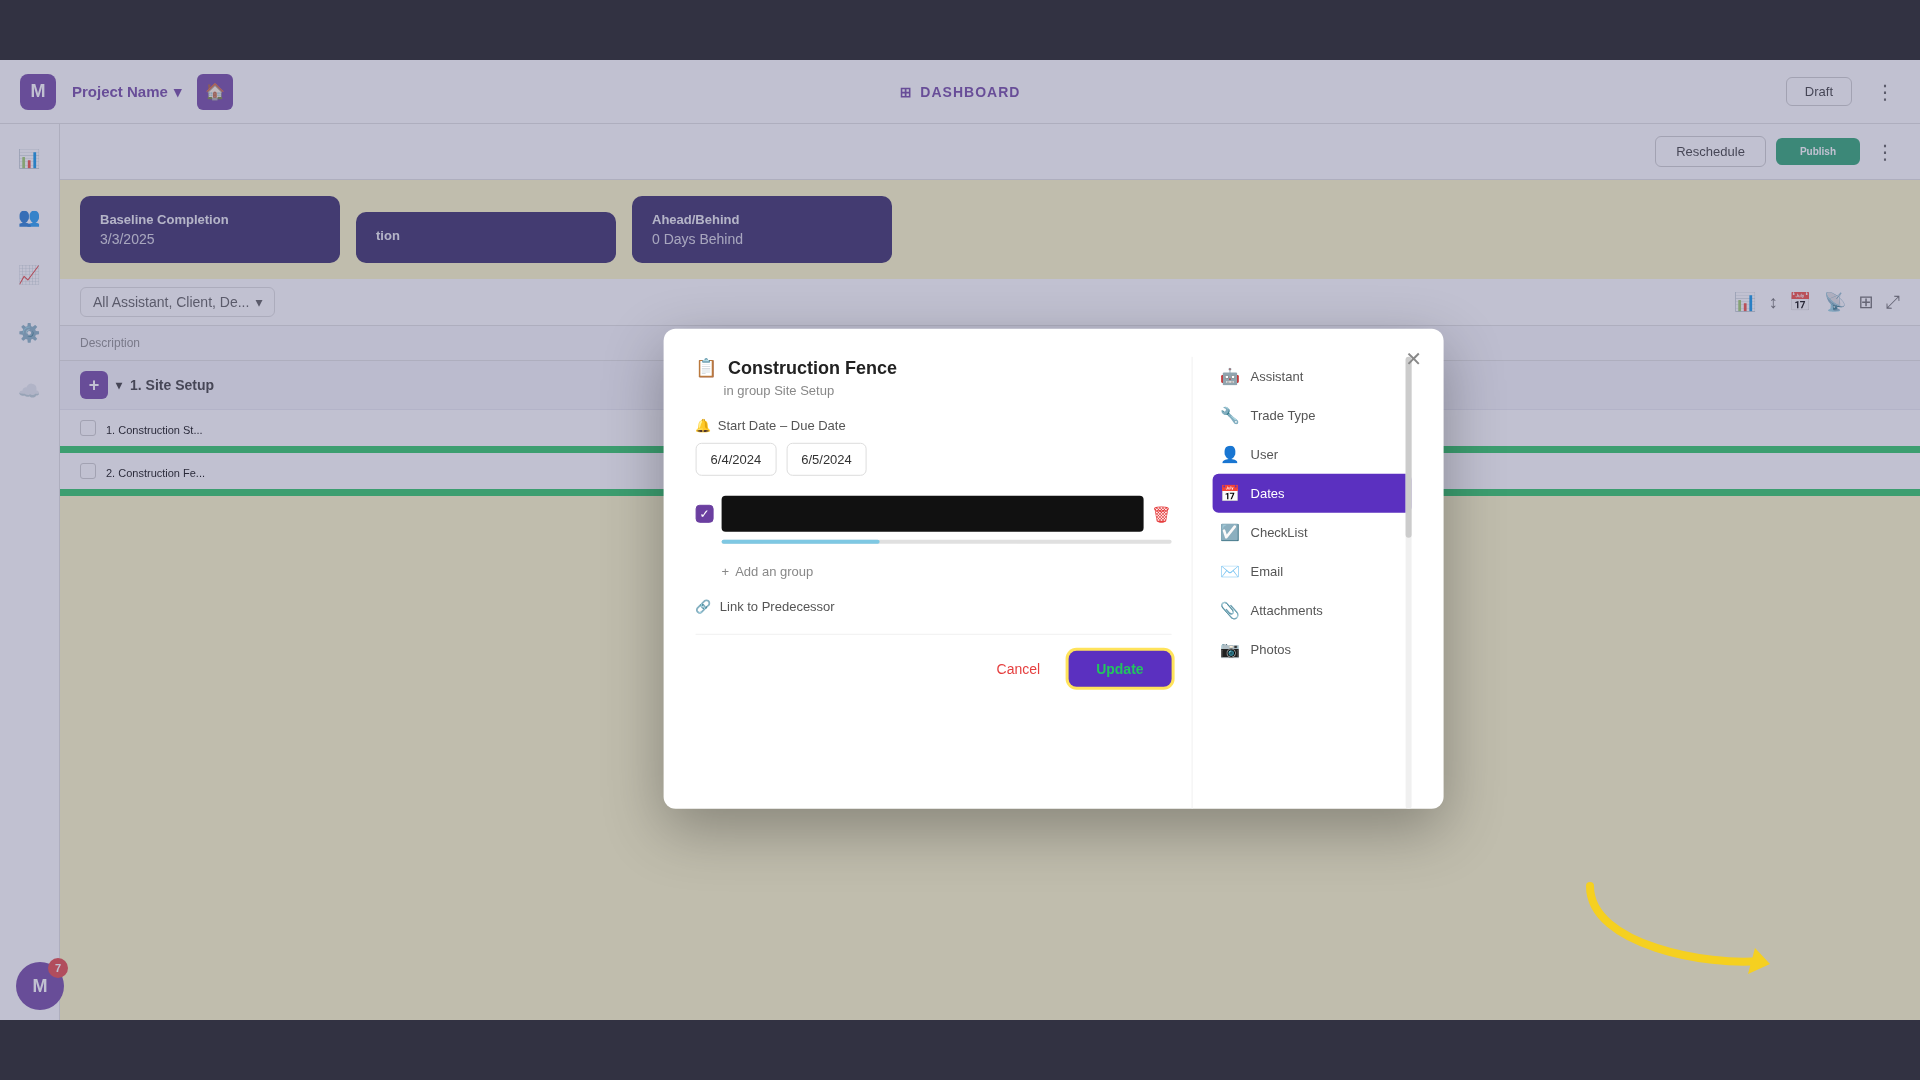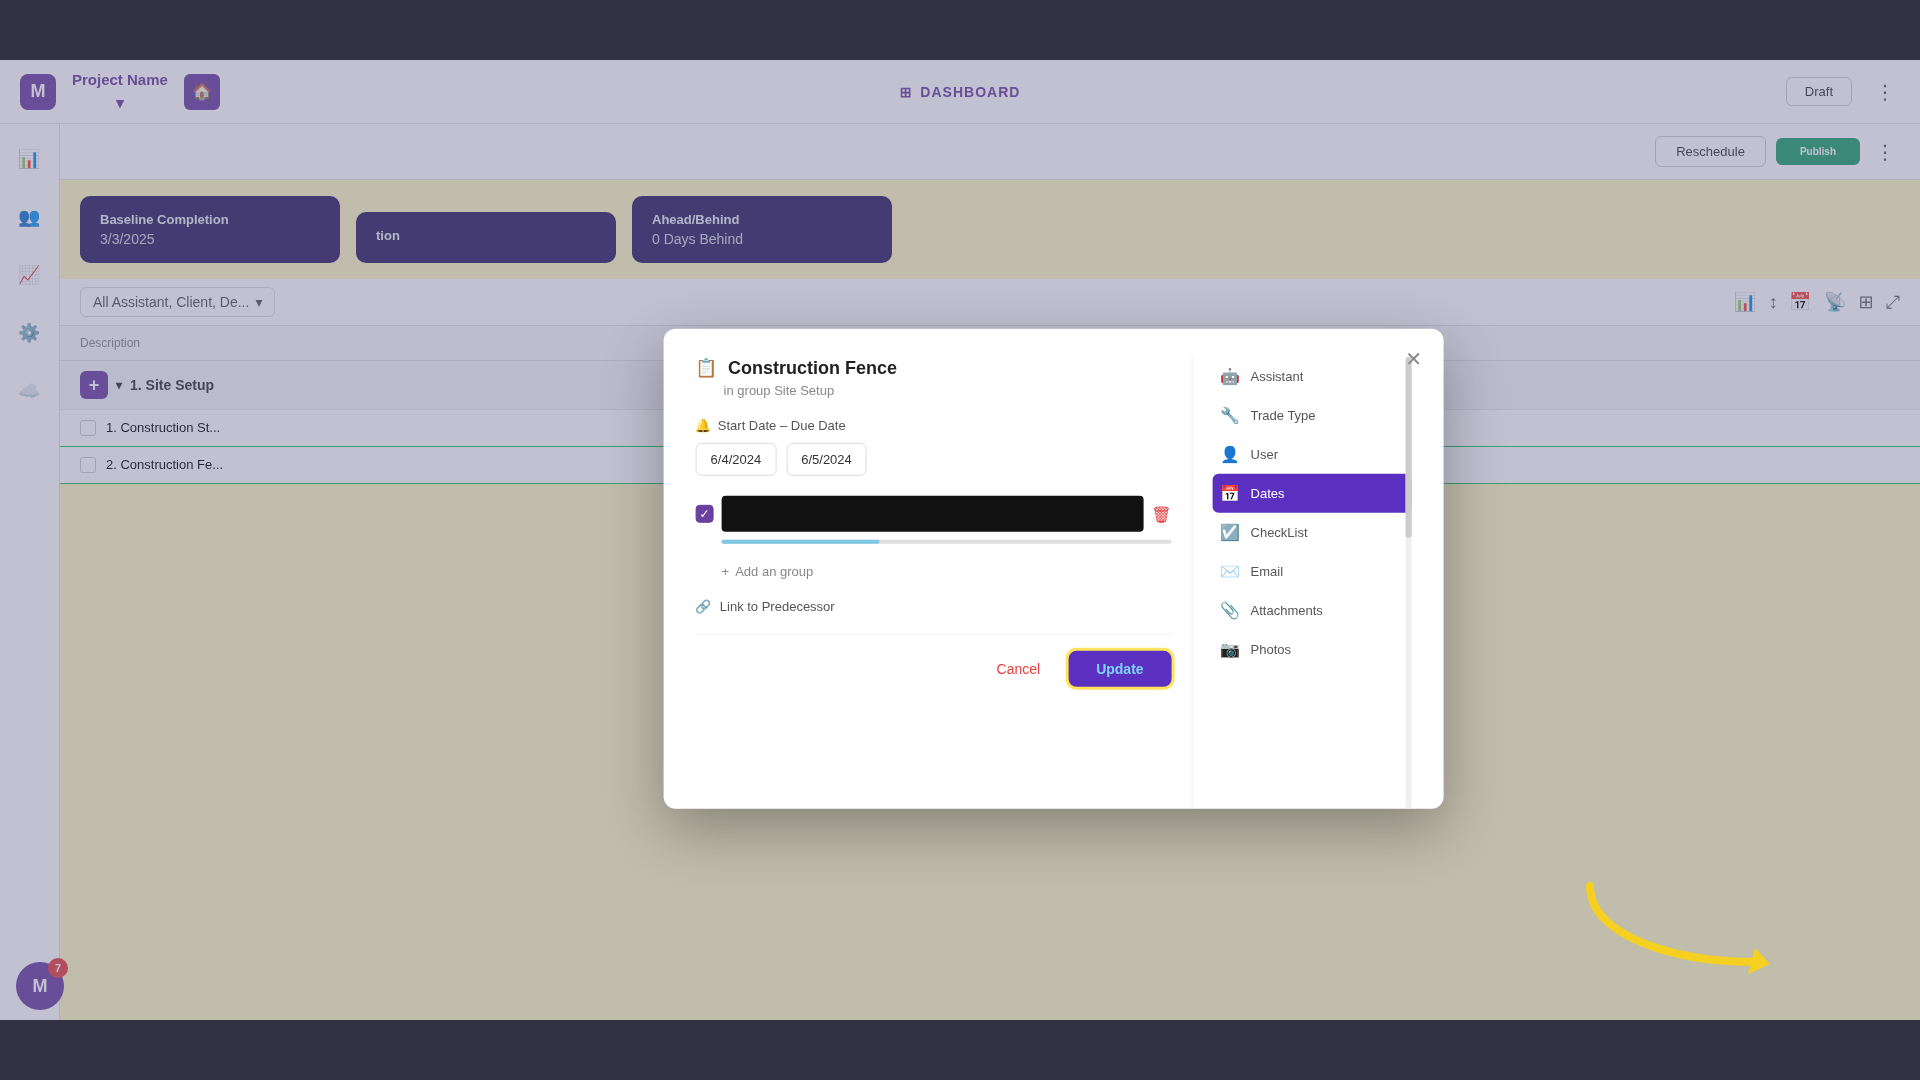--- a/index.html
+++ b/index.html
@@ -62,21 +62,20 @@
       color: #fff;
       font-weight: bold;
       font-size: 18px;
     }
 
     .header-project {
       display: flex; align-items: center; gap: 6px;
       color: #6b3fa0;
       font-weight: 600;
       font-size: 15px;
-      flex-direction: column;
     }
 
     .header-home-icon {
       width: 36px; height: 36px;
       background: #6b3fa0;
       border-radius: 6px;
       display: flex; align-items: center; justify-content: center;
       color: #fff;
       font-size: 16px;
     }
@@ -259,25 +258,25 @@
       font-size: 12px;
       color: #888;
       font-weight: 500;
     }
 
     .col-desc { flex: 2; min-width: 200px; }
     .col-date { flex: 1; min-width: 120px; }
 
     .table-row {
       display: flex;
-      align-items: flex-start;
+      align-items: flex-end;
       padding: 10px 20px;
-      border-bottom: 1px solid #22c55e;
-      background: #fff;
-      font-size: 13px;
+      border-bottom: 7px solid #22c55e;
+      background: #fff;
+      font-size: 11px;
     }
 
     .group-row {
       display: flex;
       align-items: center;
       padding: 10px 20px;
       background: #f5f5fa;
       border-bottom: 1px solid #e8e8f0;
       font-size: 14px;
       font-weight: 600;
@@ -480,21 +479,21 @@
       background: none;
       border: none;
       color: #e53e3e;
       font-size: 14px;
       cursor: pointer;
       padding: 8px 16px;
     }
 
     .update-btn {
       background: #5b30c0;
-      color: #7dd3fc;
+      color: #22c55e;
       border: none;
       padding: 10px 28px;
       border-radius: 8px;
       font-size: 14px;
       font-weight: 600;
       cursor: pointer;
       box-shadow: 0 0 0 3px rgba(255,220,50,0.8);
     }
 
     

